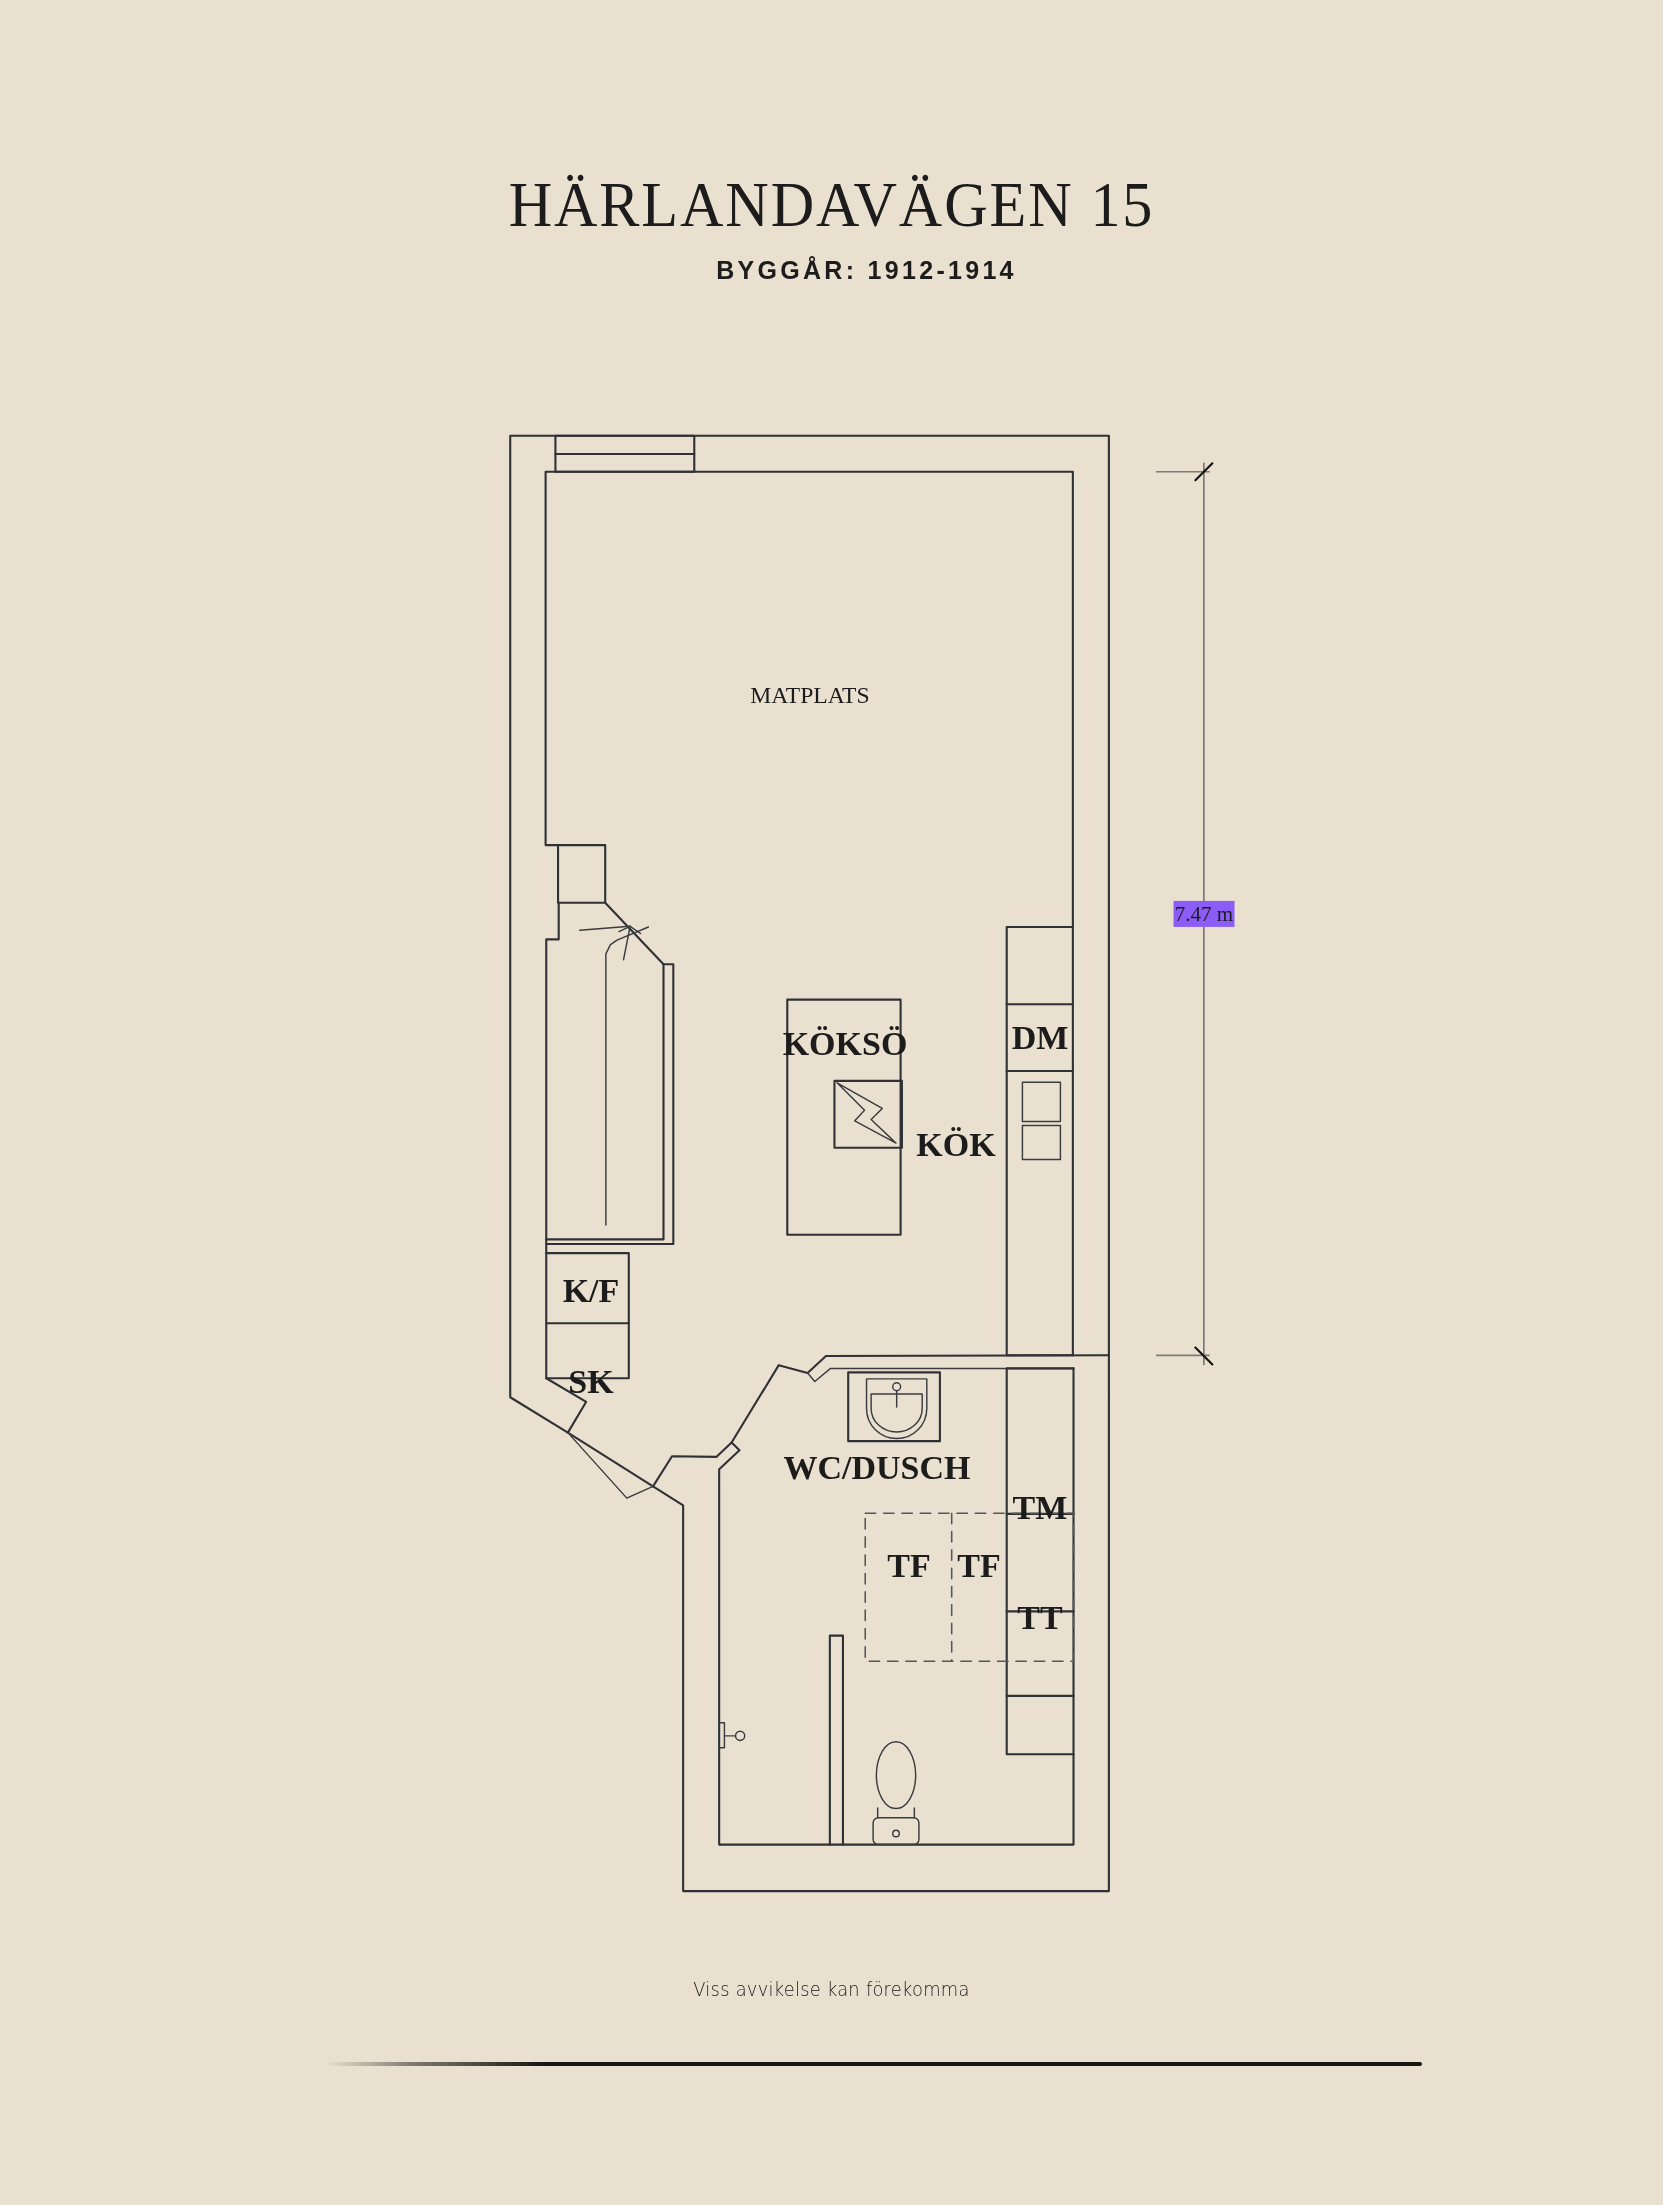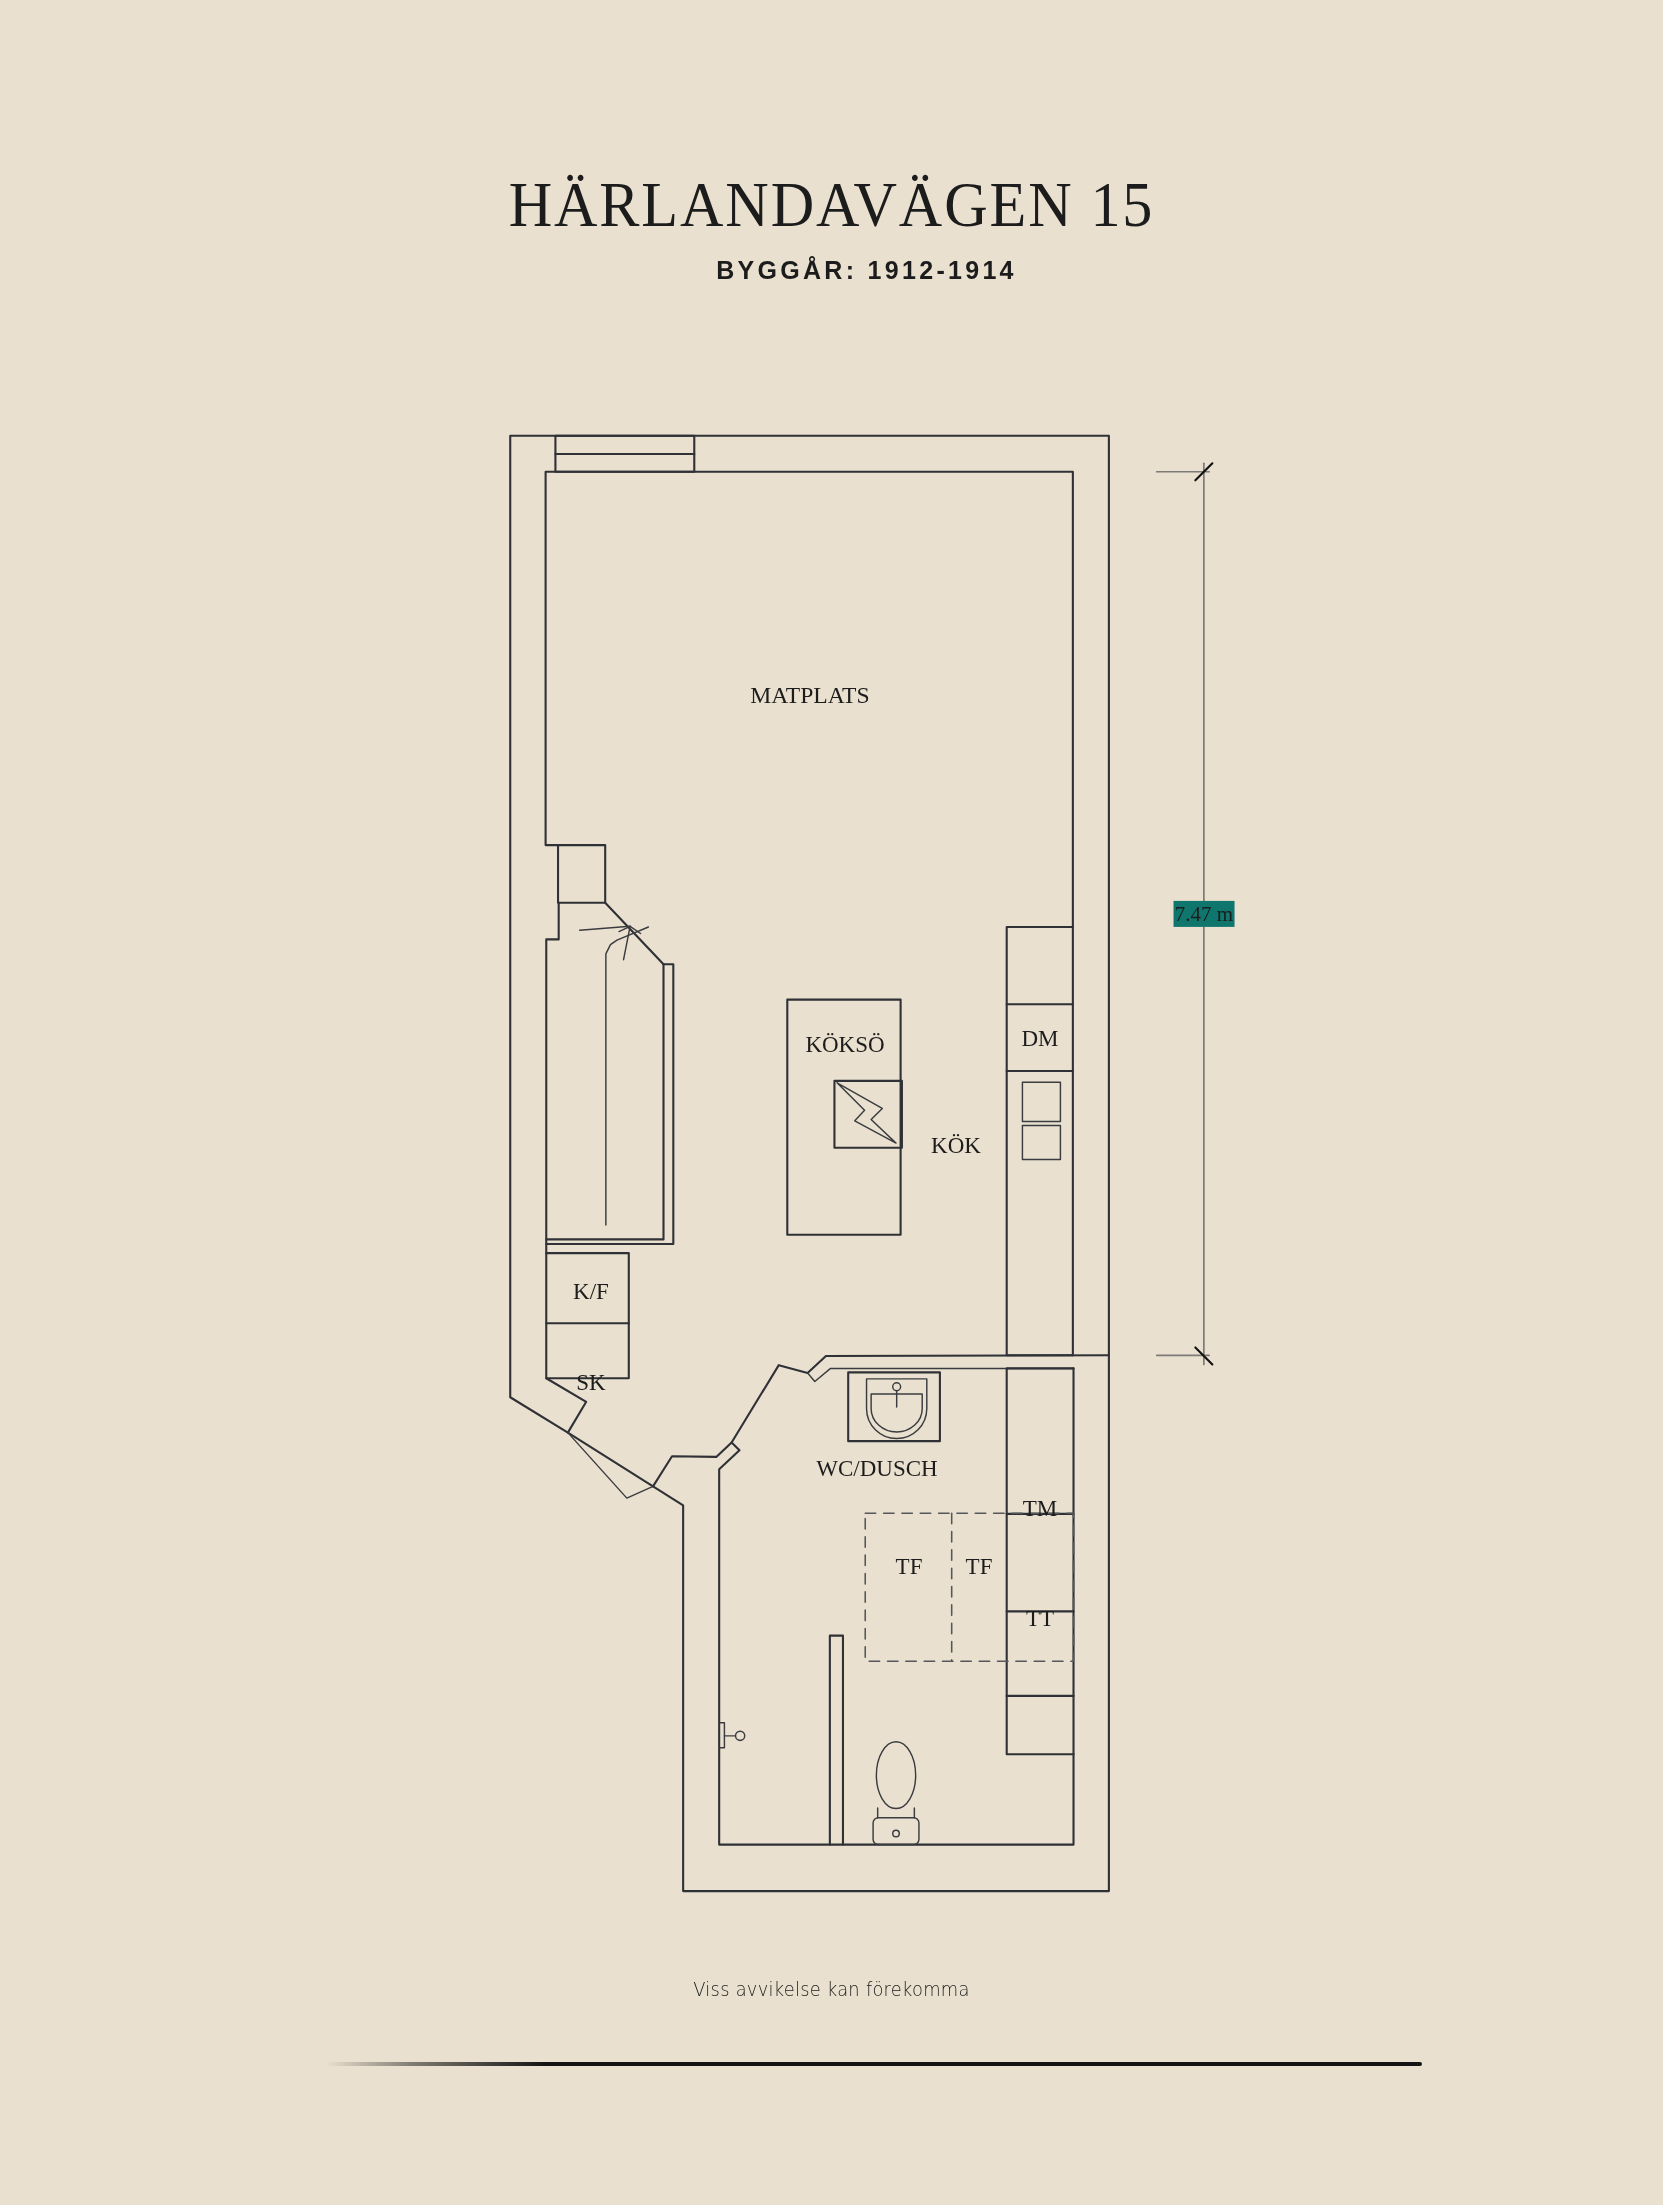--- a/index.html
+++ b/index.html
@@ -29,22 +29,22 @@
   }
   .plan .thin { stroke-width: 2.2; stroke: #3a3c40; }
   .plan .dash { stroke-dasharray: 16 12; stroke-width: 2.4; stroke: #55575b; }
   .plan .dim { stroke: #7d7b77; stroke-width: 2.6; }
   .plan .tick { stroke: #111; stroke-width: 3.2; }
   .label {
     position: absolute; transform: translate(-50%, -50%);
     font-family: "Liberation Serif", serif;
     font-size: 23.6px; white-space: nowrap; line-height: 1;
   }
-  .label.big { font-size: 23px; }
-  .dim-label { font-size: 21px; background: #0f766e; padding: 2.6px 1.3px; }
+  .label.big { font-size: 34px; font-weight: bold; }
+  .dim-label { font-size: 21px; background: #8b5cf6; padding: 2.6px 1.3px; }
   .disclaimer {
     position: absolute; left: 0; width: 1663px; top: 1977px; text-align: center;
     font-family: "DejaVu Sans", sans-serif; font-size: 20.3px; font-weight: 300;
     letter-spacing: 0.3px; transform: scaleX(0.88);
   }
   .rule {
     position: absolute; left: 326px; top: 2062px; width: 1096px; height: 3.9px;
     background: linear-gradient(90deg, rgba(20,20,20,0) 0%, rgba(20,20,20,0.5) 8%, #151515 20%, #151515 100%);
     border-radius: 2px;
   }

